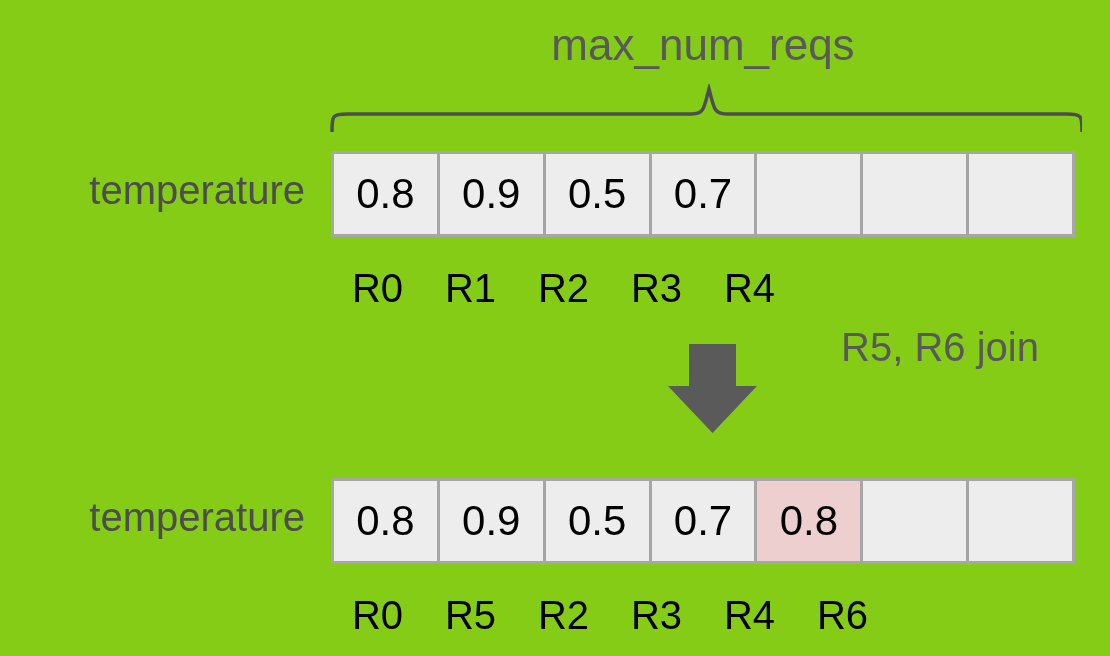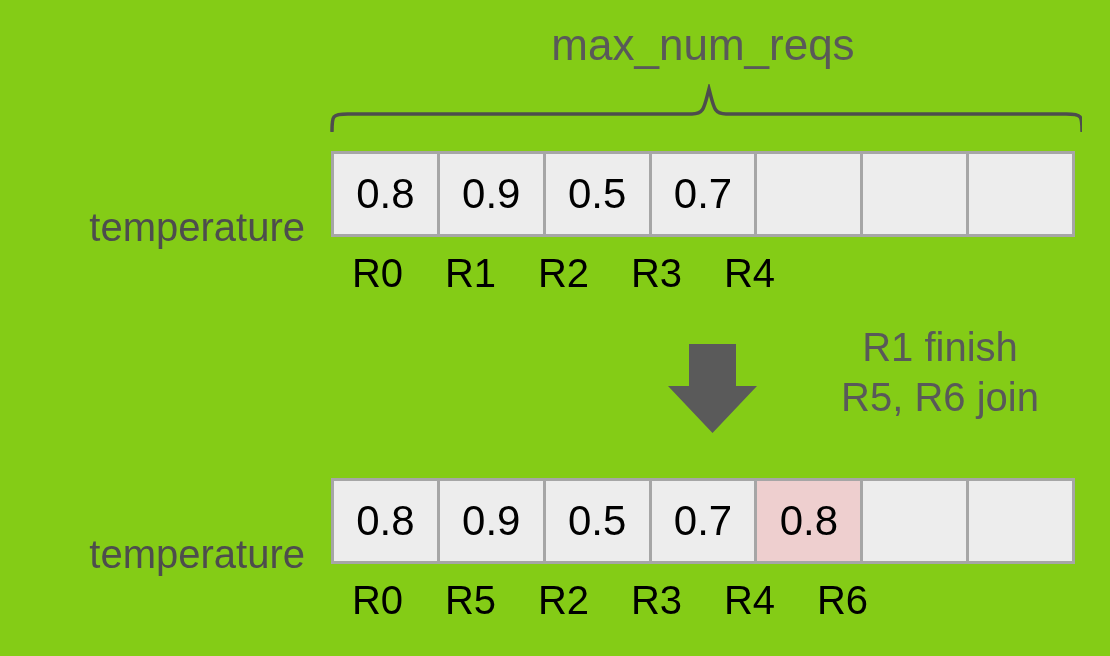--- a/index.html
+++ b/index.html
@@ -30,21 +30,20 @@
     text-align: center;
   }
 
   .row-label {
     font-size: 40px;
     color: #4d4d4d;
     white-space: nowrap;
     text-align: right;
     width: 290px;
     left: 15px;
-    margin-top: 37px;
   }
 
   
   .brace {
     left: 326px;
     top: 84px;
     width: 756px;
     height: 48px;
   }
 
@@ -75,20 +74,21 @@
   .cell.hl { background: #eecfcf; }
   .cell.empty { color: transparent; }
 
   
   .tags {
     position: absolute;
     left: 331px;
     width: 744px;
     height: 48px;
     display: flex;
+    margin-top: 15px;
   }
   .tag {
     flex: 1 1 0;
     text-align: center;
     font-size: 40px;
     color: #000000;
     line-height: 1;
     white-space: nowrap;
   }
   .tag.blank { color: transparent; }
@@ -152,21 +152,20 @@
     <div class="tag blank"></div>
   </div>
 
   <div class="abs arrow">
     <svg width="104" height="104" viewBox="0 0 104 104" xmlns="http://www.w3.org/2000/svg">
       <path d="M29 8 L76 8 L76 50 L97 50 L52.5 97 L8 50 L29 50 Z" fill="#5a5a5a"></path>
     </svg>
   </div>
 
   <div class="abs note">
-    <div>R1 finish</div>
     <div>R5, R6 join</div>
   </div>
 
   <div class="abs row-label" style="top:495px;">temperature</div>
 
   <div class="grid" style="top:478px;">
     <div class="cell">0.8</div>
     <div class="cell">0.9</div>
     <div class="cell">0.5</div>
     <div class="cell">0.7</div>

